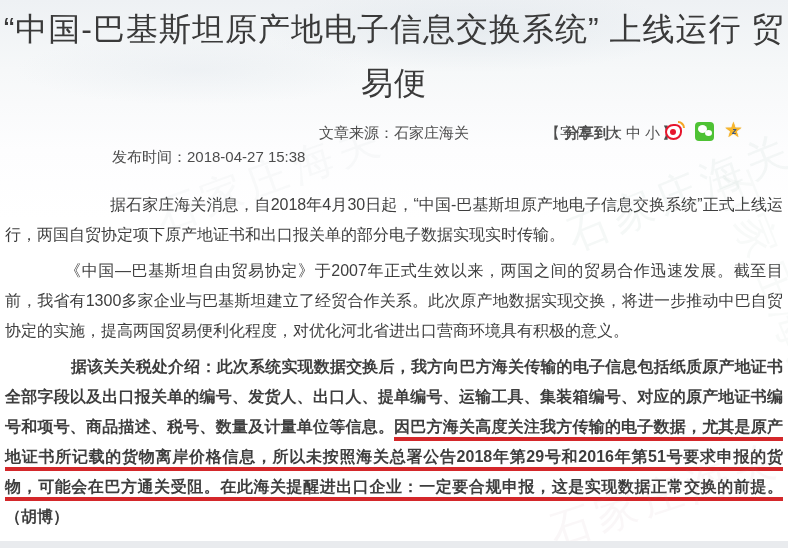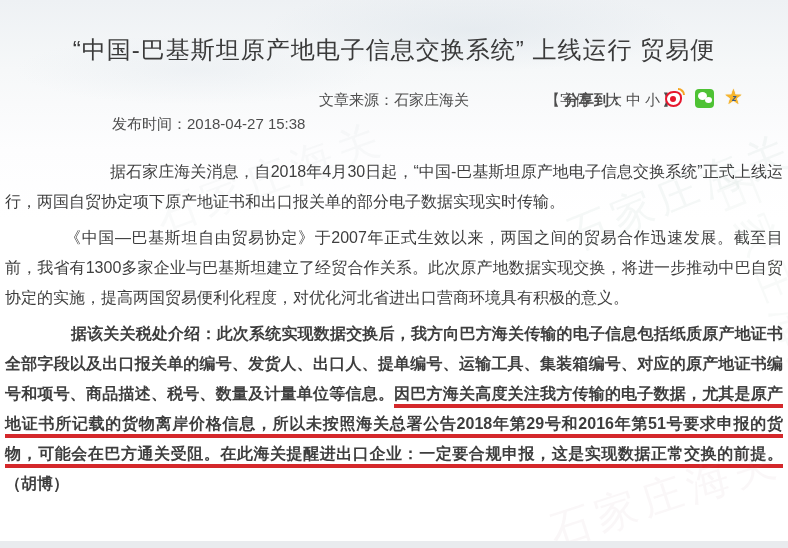--- a/index.html
+++ b/index.html
@@ -26,23 +26,23 @@
     white-space: nowrap;
   }
   .wm1 { top: 165px; left: 560px; transform: rotate(-22deg); color: rgba(120,160,135,0.07); }
   .wm2 { top: 255px; left: 655px; transform: rotate(68deg);  color: rgba(130,165,145,0.06); }
   .wm3 { top: 468px; left: 545px; transform: rotate(-18deg); color: rgba(190,140,150,0.07); }
   .wm4 { top: 150px; left: 150px; transform: rotate(-20deg); color: rgba(140,160,150,0.05); }
 
   
   .title {
     position: relative;
-    padding-top: 23px;
+    padding-top: 2px;
     text-align: center;
-    font-size: 24px;
+    font-size: 32px;
     font-weight: 400;
     color: #3a3a3a;
     line-height: 54px;
     letter-spacing: 1px;
   }
   .title .tline { display: block; }
 
   
   .meta-row {
     position: relative;

